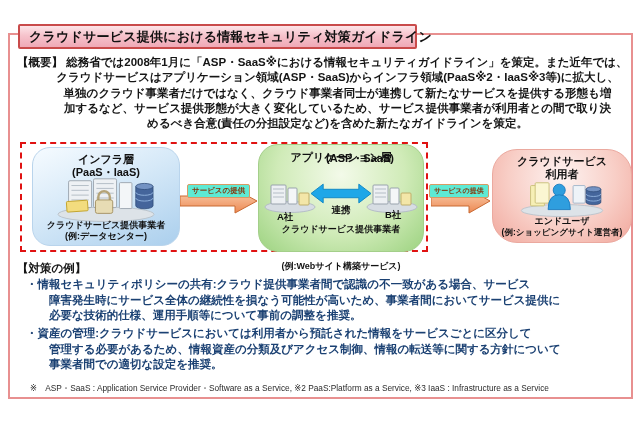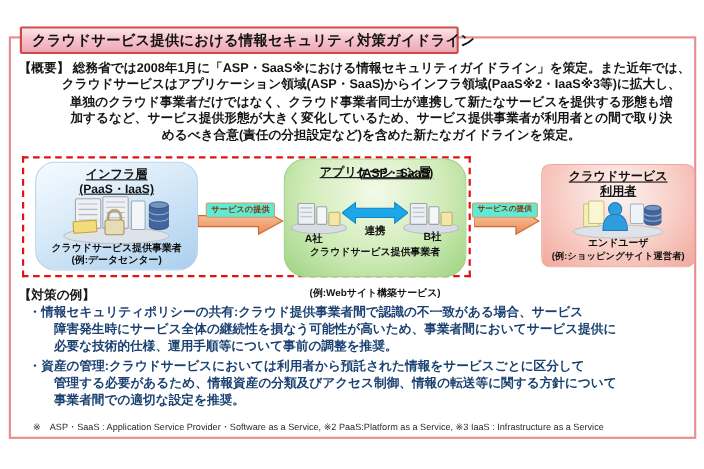--- a/index.html
+++ b/index.html
@@ -36,25 +36,25 @@
     left:32px;top:147px;width:146px;height:97px;border-radius:18px;
     background:linear-gradient(155deg,#f6fbff 0%,#d6e9f8 45%,#abcfed 100%);
     border:1px solid #b9d4ec;
   }
   .app-box{
     left:258px;top:144px;width:164px;height:106px;border-radius:20px;
     background:radial-gradient(ellipse at 50% 28%,#f3fae9 0%,#d0ebb8 55%,#9dd381 100%);
     border:1px solid #a4cf8a;
   }
   .user-box{
-    left:492px;top:149px;width:138px;height:92px;border-radius:8px;
+    left:492px;top:149px;width:138px;height:92px;border-radius:25px;
     background:radial-gradient(ellipse at 50% 30%,#fdf3f1 0%,#f8cec6 55%,#f1a89d 100%);
     border:1px solid #eba99f;
   }
-  .box-title{font-size:11px;font-weight:bold;color:#111;line-height:13px;text-decoration:underline;}
+  .box-title{font-size:11px;font-weight:bold;color:#111;line-height:13px;}
   .box-label{font-size:9px;font-weight:bold;color:#111;line-height:11px;white-space:nowrap;}
   .abs{position:absolute;}
   .w100{width:100%;}
 
   .svc-arrow{position:absolute;z-index:3;}
   .svc-label{
     position:absolute;z-index:4;
     background:#5eead4;border:1px solid #d89a63;border-radius:2px;
     font-size:7.5px;font-weight:bold;color:#86350a;
     padding:2px 4px;white-space:nowrap;line-height:8px;

